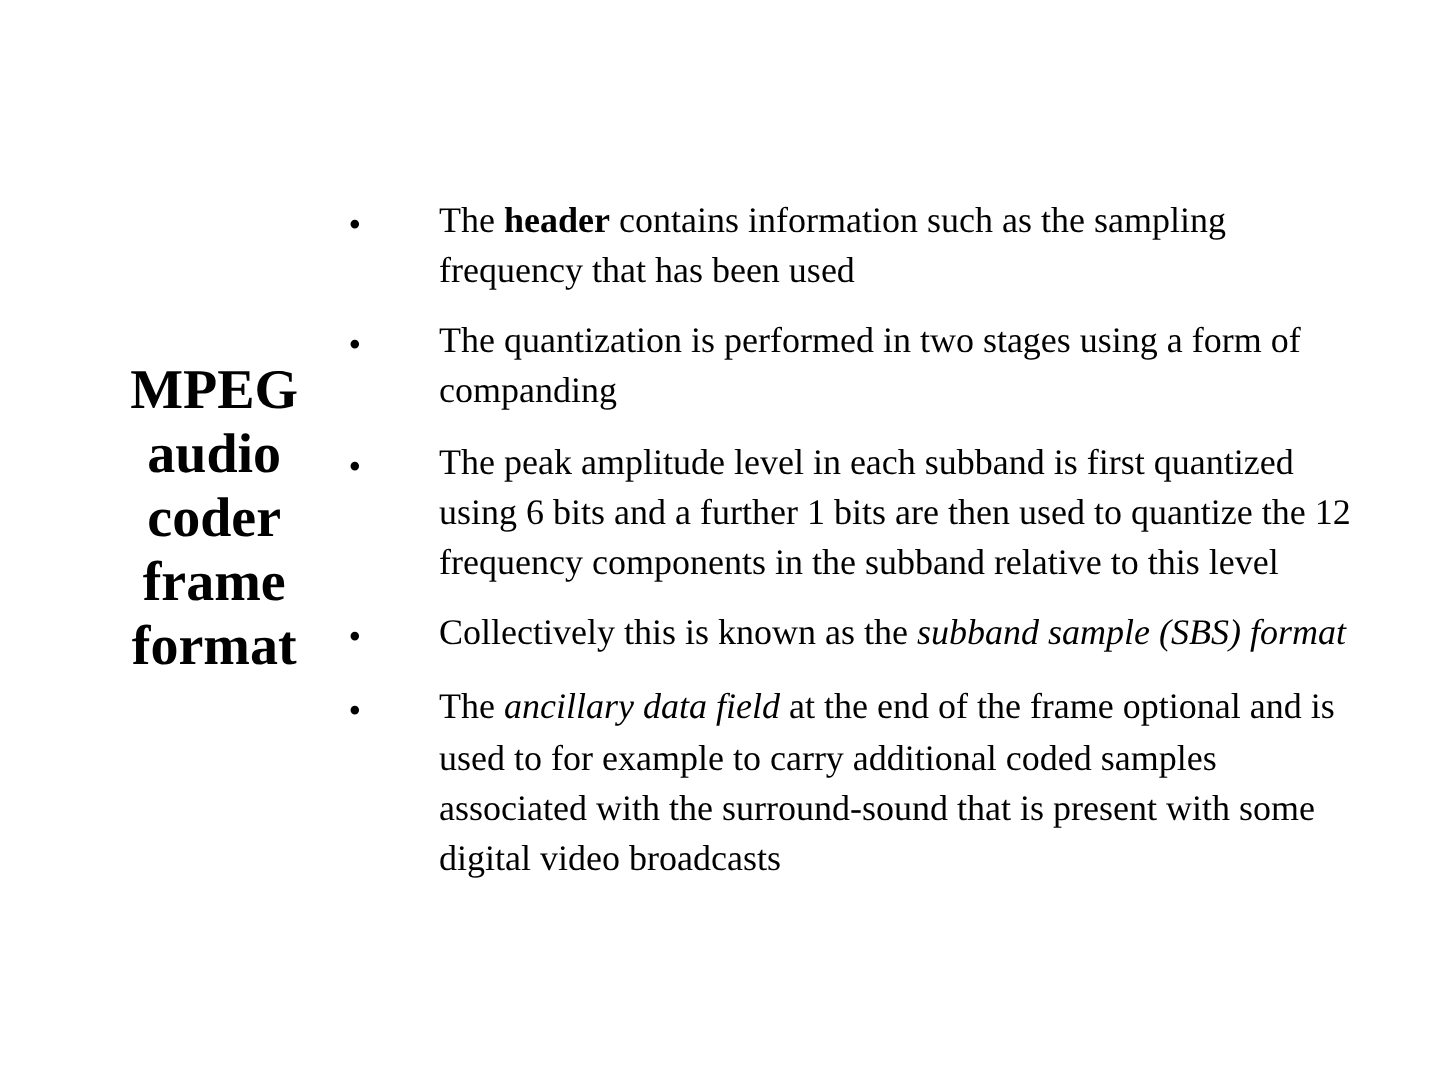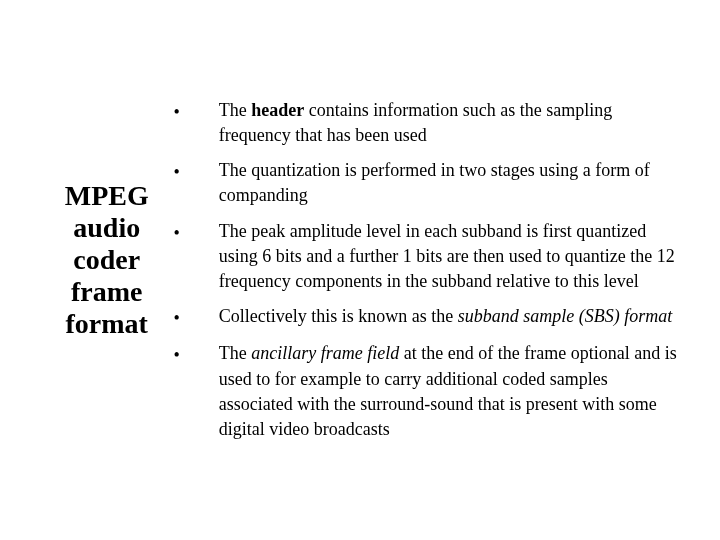--- a/index.html
+++ b/index.html
@@ -97,18 +97,18 @@
     <li class="bullet-item">
       <span class="bullet-dot">•</span>
       <span class="bullet-text">
         Collectively this is known as the <em>subband sample (SBS) format</em>
       </span>
     </li>
 
     <li class="bullet-item">
       <span class="bullet-dot">•</span>
       <span class="bullet-text">
-        The <em>ancillary frame field</em> at the end of the frame optional and is used to for example to carry additional coded samples associated with the surround-sound that is present with some digital video broadcasts
+        The <em>ancillary data field</em> at the end of the frame optional and is used to for example to carry additional coded samples associated with the surround-sound that is present with some digital video broadcasts
       </span>
     </li>
 
   </ul>
 </div>
 
 </body></html>

